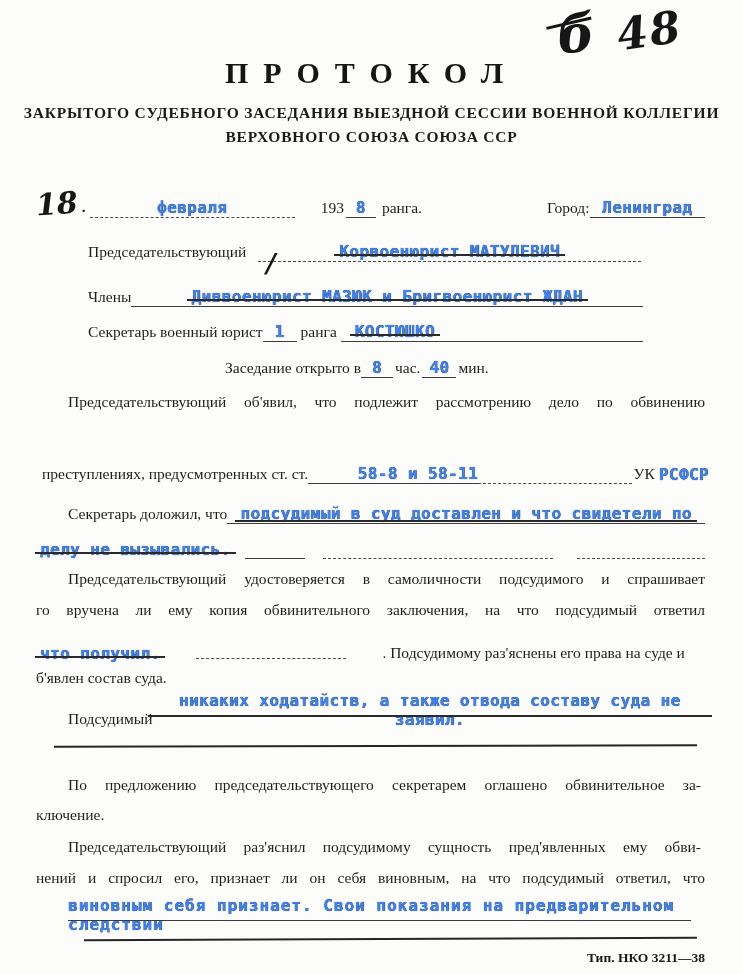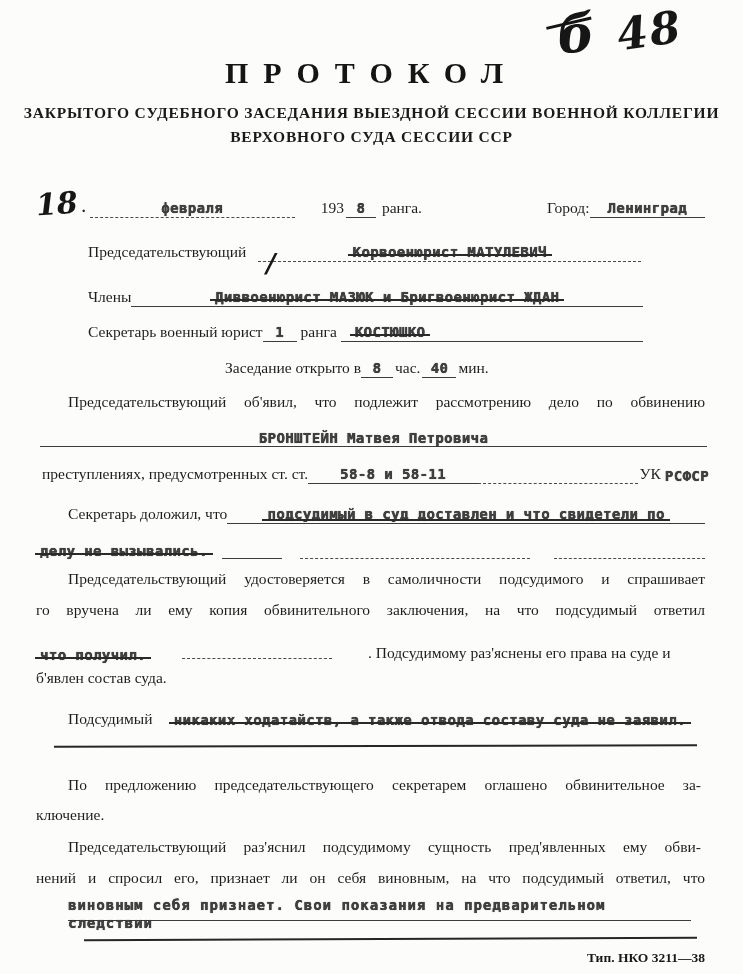--- a/index.html
+++ b/index.html
@@ -5,22 +5,22 @@
   html,body{margin:0;padding:0;background:#d9d9d6;}
   .page{
     position:relative;width:743px;height:974px;margin:0 auto;
     background:#fcfcfa;color:#1b1b1b;overflow:hidden;
     font-family:"Liberation Serif", serif;font-size:15.5px;
   }
   
   .serif{font-family:"Liberation Serif", serif;color:#1e1e1e;}
   
   .typed{
-    font-family:"DejaVu Sans Mono", monospace;font-weight:700;font-size:14px;
-    color:#404040;letter-spacing:.4px;
+    font-family:"DejaVu Sans Mono", monospace;font-weight:700;font-size:16px;
+    color:#3b82f6;letter-spacing:.4px;
     text-shadow:0 0 .8px rgba(0,0,0,.85), .4px .4px 0 rgba(0,0,0,.45);
   }
   .smudge{filter:blur(.35px);}
   
   .hand{font-family:"DejaVu Serif", serif;font-style:italic;font-weight:700;color:#161616;}
   
   .row{position:absolute;display:flex;align-items:flex-end;}
   .line{position:absolute;}
   .ul{border-bottom:1.2px solid #3c3c3c;}
   .ul-dash{border-bottom:1.2px dashed #4a4a4a;}
@@ -67,21 +67,21 @@
 
 <div class="page">
 
   <div class="topmark">
     <span class="hand mark-b">б</span>
     <span class="hand mark-48">48</span>
   </div>
 
   <div class="title" style="top:56px;">ПРОТОКОЛ</div>
   <div class="subtitle" style="top:104px;">ЗАКРЫТОГО СУДЕБНОГО ЗАСЕДАНИЯ ВЫЕЗДНОЙ СЕССИИ ВОЕННОЙ КОЛЛЕГИИ</div>
-  <div class="subtitle" style="top:128px;">ВЕРХОВНОГО СУДА СЕССИИ ССР</div>
+  <div class="subtitle" style="top:128px;">ВЕРХОВНОГО СОЮЗА СОЮЗА ССР</div>
 
   <div class="row" style="top:184px;left:36px;right:38px;height:34px;">
     <span class="hand day">18</span>
     <span class="serif" style="padding:0 4px 2px 4px;font-weight:700;">.</span>
     <span class="ul-dash center" style="width:205px;"><span class="typed smudge">февраля</span></span>
     <span class="serif" style="padding:0 2px 1px 26px;">193</span>
     <span class="ul center" style="width:30px;"><span class="typed smudge">8</span></span>
     <span class="serif" style="padding:0 0 1px 6px;">ранга.</span>
     <span style="width:125px;"></span>
     <span class="serif" style="padding-bottom:1px;">Город:</span>
@@ -110,27 +110,24 @@
   <div class="row" style="top:352px;left:225px;height:26px;">
     <span class="serif" style="padding-bottom:1px;">Заседание открыто в</span>
     <span class="ul center" style="width:32px;"><span class="typed smudge">8</span></span>
     <span class="serif" style="padding:0 2px 1px 2px;">час.</span>
     <span class="ul center" style="width:34px;"><span class="typed smudge">40</span></span>
     <span class="serif" style="padding:0 0 1px 2px;">мин.</span>
   </div>
 
   <div class="line serif jl" style="top:393px;left:68px;right:38px;">Председательствующий об'явил, что подлежит рассмотрению дело по обвинению</div>
 
-  <div class="row ul" style="top:420px;left:40px;right:36px;height:26px;justify-content:center;">
-    <span class="typed smudge">БРОНШТЕЙН Матвея Петровича</span>
-  </div>
 
   <div class="row" style="top:458px;left:42px;right:34px;height:26px;">
     <span class="serif" style="padding-bottom:1px;">преступлениях, предусмотренных ст. ст.</span>
-    <span class="ul" style="width:170px;text-align:center;"><span class="typed smudge">58-8 и 58-11</span></span>
+    <span class="ul" style="width:170px;text-align:right;"><span class="typed smudge">58-8 и 58-11</span></span>
     <span class="ul-dash grow"></span>
     <span class="serif" style="padding:0 4px 1px 2px;">УК</span>
     <span class="typed smudge">РСФСР</span>
   </div>
 
   <div class="row" style="top:498px;left:68px;right:38px;height:26px;">
     <span class="serif" style="padding-bottom:1px;">Секретарь доложил, что</span>
     <span class="ul fill" style="text-align:center;"><span class="typed smudge struck-low struck">подсудимый в суд доставлен и что свидетели по</span></span>
   </div>
 

